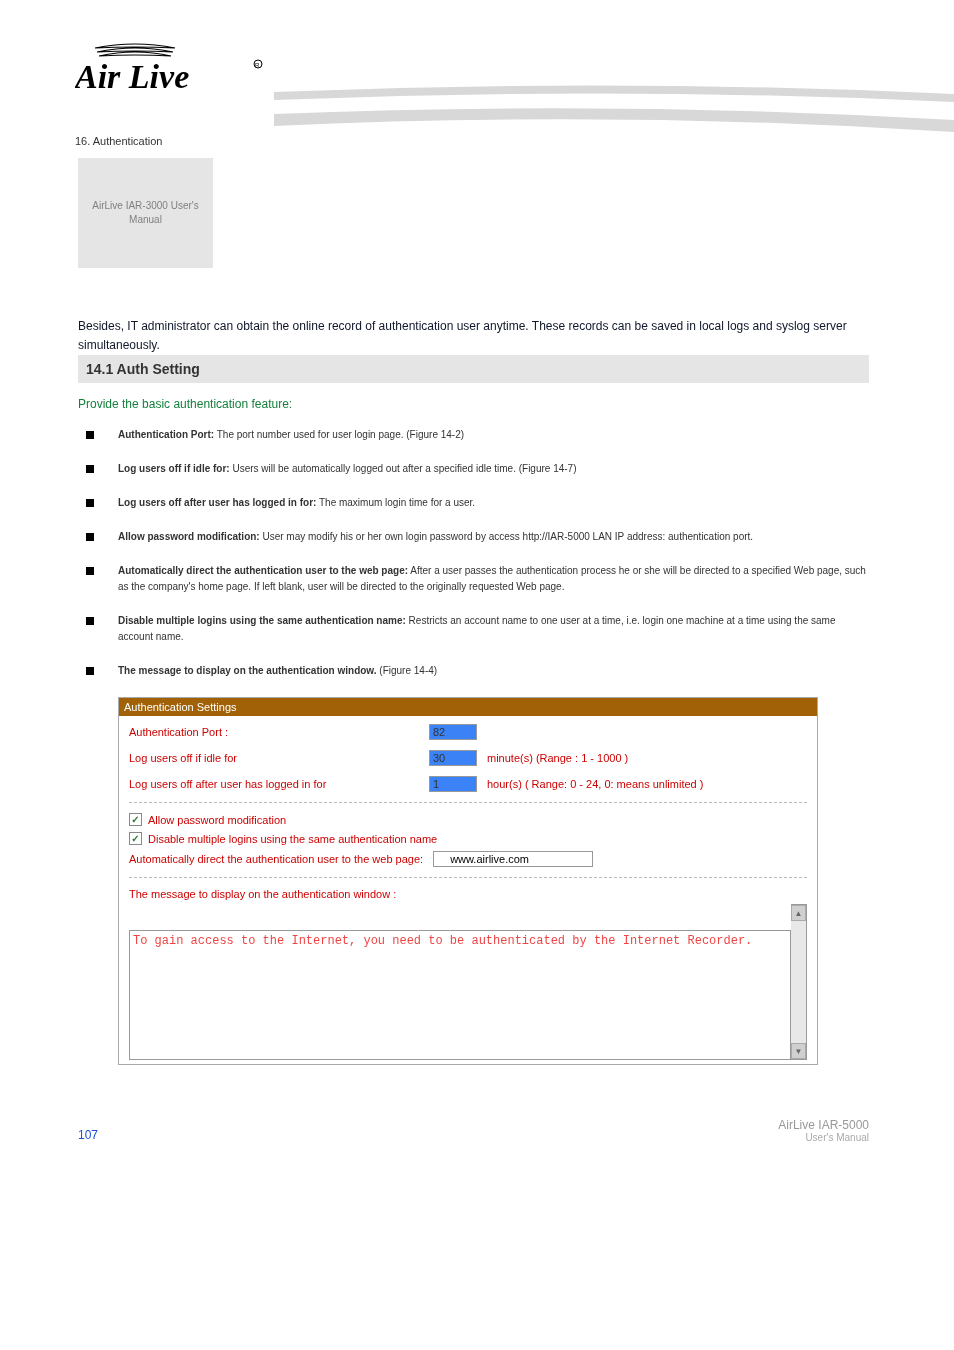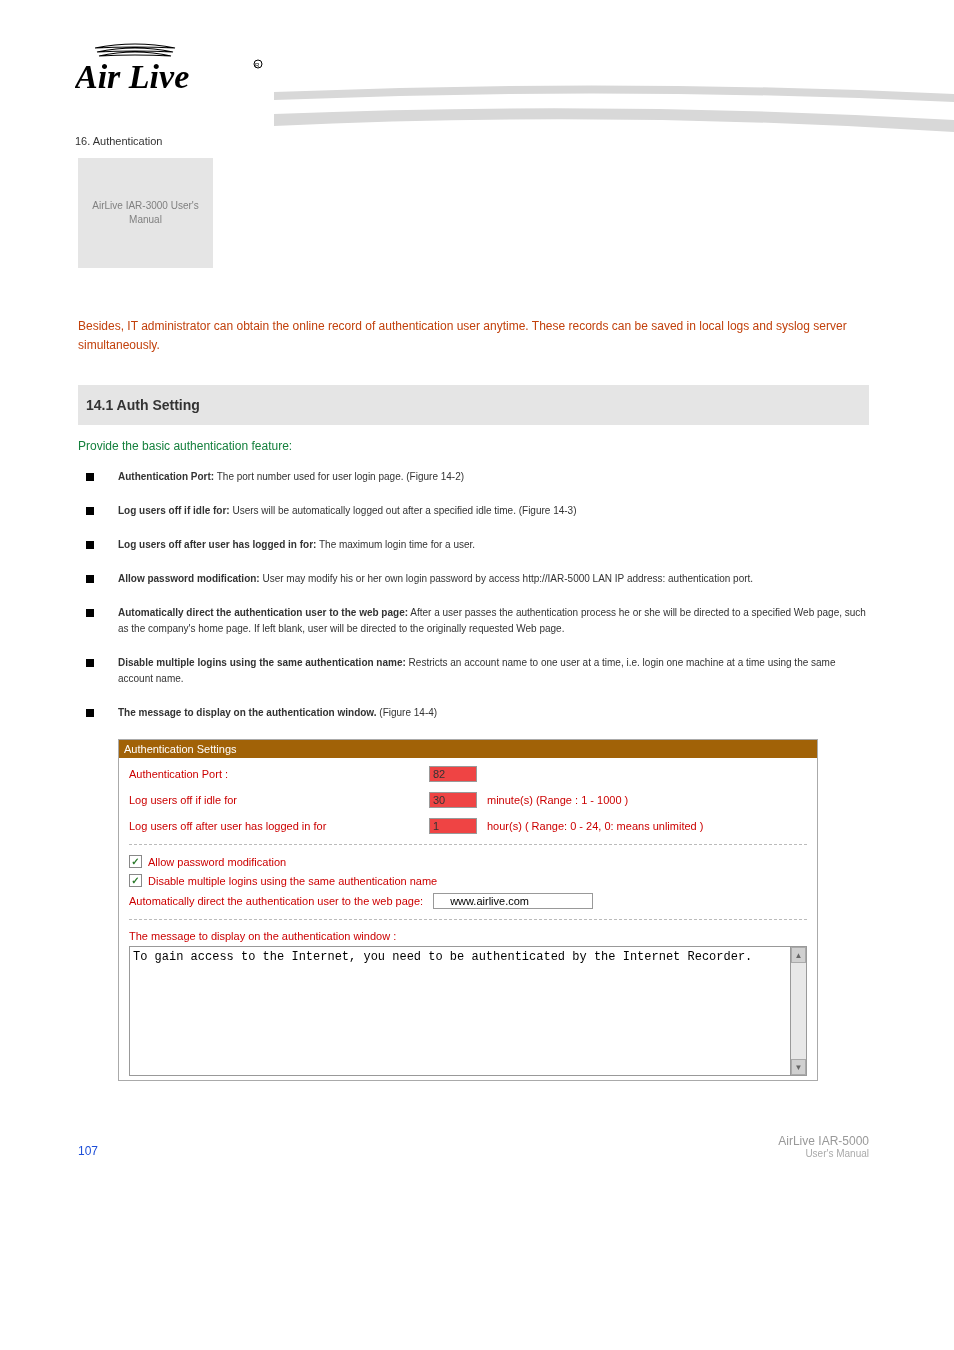--- a/index.html
+++ b/index.html
@@ -53,27 +53,26 @@
       text-align: center;
       line-height: 1.4;
     }
     .content {
       padding-left: 78px;
       padding-right: 85px;
       margin-top: 170px;
     }
     .intro-text {
       font-size: 12px;
-      color: #c2410c;
+      color: #0f172a;
       line-height: 1.6;
-      margin-bottom: 30px;
     }
     .section-header {
       background: #e5e5e5;
-      padding: 12px 8px;
+      padding: 6px 8px;
       font-size: 14px;
       font-weight: bold;
       color: #333;
       margin-bottom: 14px;
     }
     .feature-intro {
       font-size: 12px;
       color: #15803d;
       margin-bottom: 16px;
     }
@@ -128,21 +127,21 @@
     }
     .shot-label {
       width: 300px;
       flex-shrink: 0;
     }
     .shot-input {
       font-family: Arial, sans-serif;
       font-size: 11px;
       padding: 1px 3px;
       border: 1px solid #999;
-      background: #ef4444;
+      background: #3b82f6;
       color: #333;
     }
     .shot-input-small {
       width: 48px;
     }
     .shot-hint {
       margin-left: 10px;
       color: #c00;
       font-size: 11px;
     }
@@ -191,22 +190,23 @@
     .shot-textarea-wrap {
       display: flex;
     }
     .shot-textarea {
       flex: 1;
       height: 130px;
       border: 1px solid #999;
       font-family: "Courier New", monospace;
       font-size: 12px;
       padding: 3px;
-      color: #000000;
+      color: #ef4444;
       resize: none;
+      margin-top: 26px;
     }
     .shot-scrollbar {
       width: 16px;
       background: #e8e8e8;
       border: 1px solid #999;
       border-left: none;
       display: flex;
       flex-direction: column;
       justify-content: space-between;
     }
@@ -278,21 +278,21 @@
 
   <p class="feature-intro">Provide the basic authentication feature:</p>
 
   <ul class="feature-list">
     <li class="feature-item">
       <div class="bullet"></div>
       <div class="feature-text"><span class="feature-label">Authentication Port:</span><span> The port number used for user login page. (Figure 14-2)</span></div>
     </li>
     <li class="feature-item">
       <div class="bullet"></div>
-      <div class="feature-text"><span class="feature-label">Log users off if idle for:</span><span> Users will be automatically logged out after a specified idle time. (Figure 14-3)</span></div>
+      <div class="feature-text"><span class="feature-label">Log users off if idle for:</span><span> Users will be automatically logged out after a specified idle time. (Figure 14-7)</span></div>
     </li>
     <li class="feature-item">
       <div class="bullet"></div>
       <div class="feature-text"><span class="feature-label">Log users off after user has logged in for:</span><span> The maximum login time for a user.</span></div>
     </li>
     <li class="feature-item">
       <div class="bullet"></div>
       <div class="feature-text"><span class="feature-label">Allow password modification:</span><span> User may modify his or her own login password by access http://IAR-5000 LAN IP address: authentication port.</span></div>
     </li>
     <li class="feature-item">

